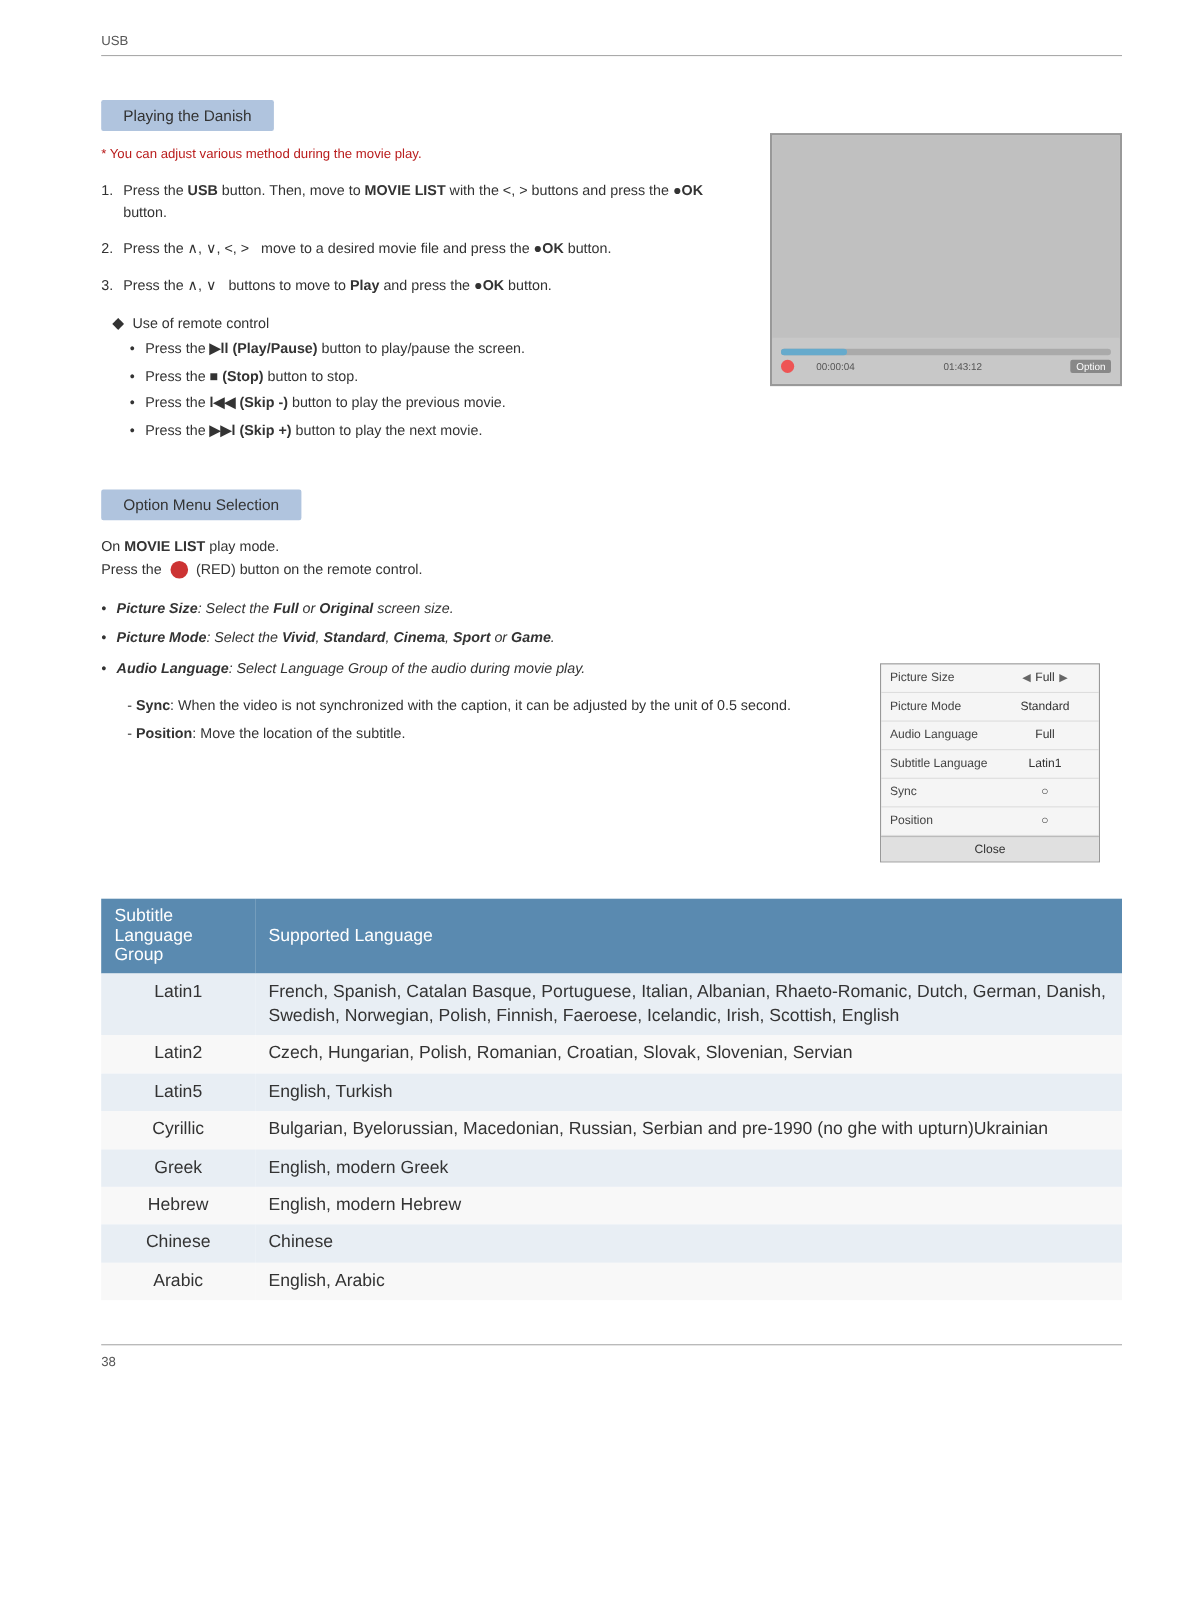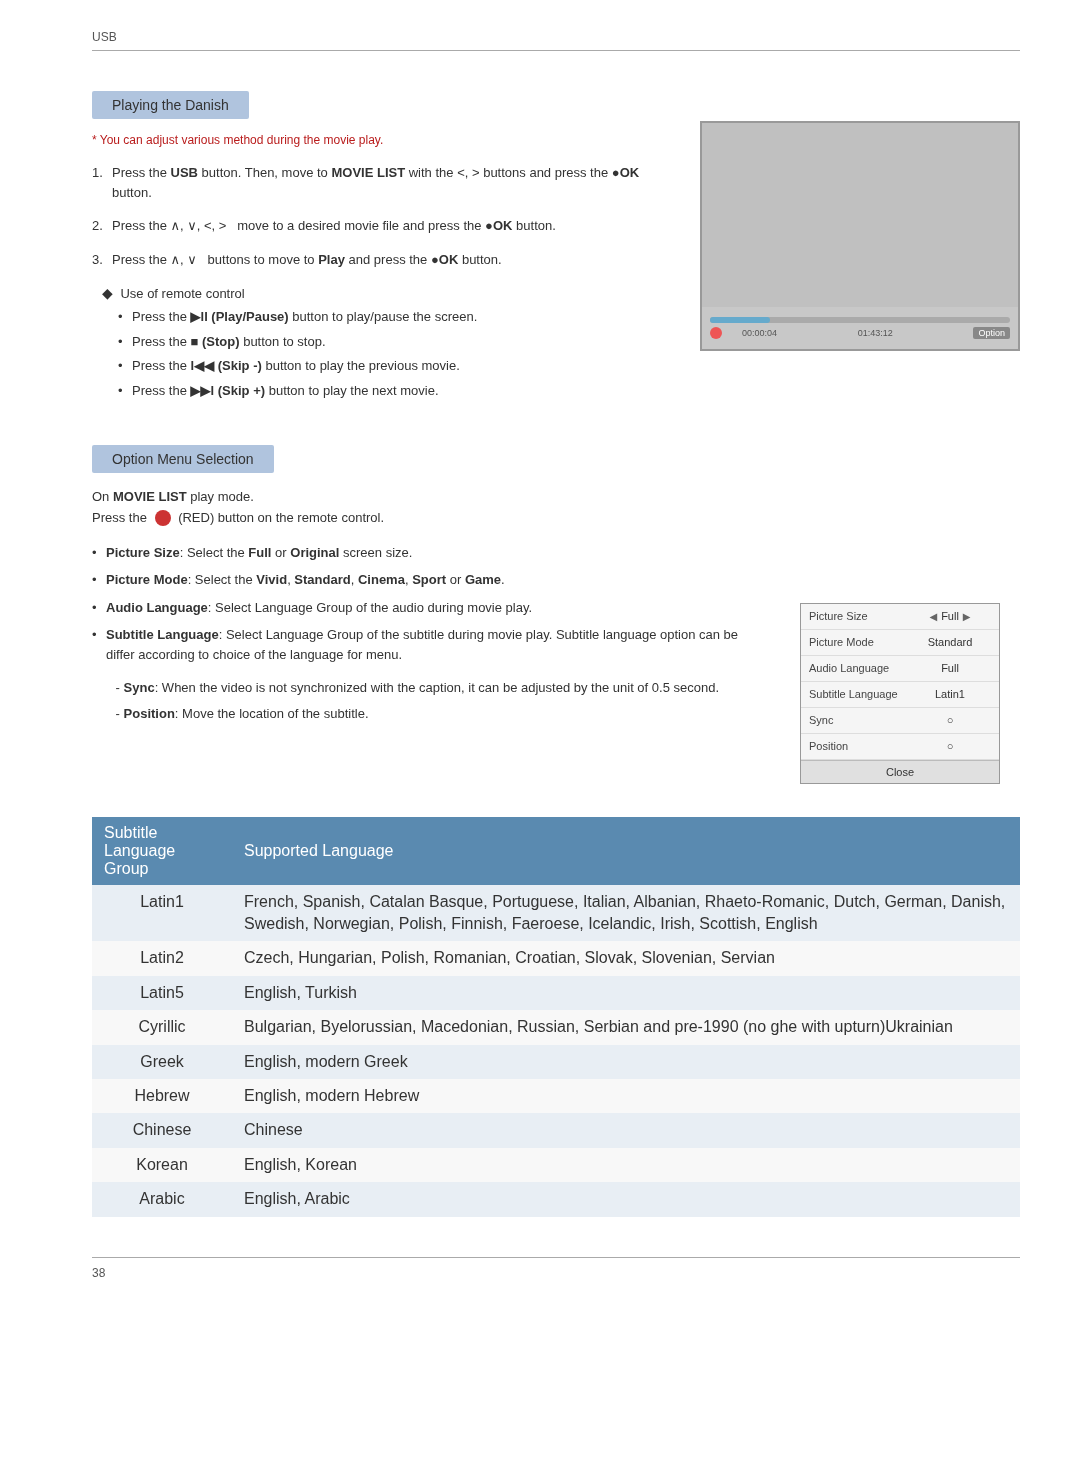--- a/index.html
+++ b/index.html
@@ -195,20 +195,21 @@
     }
     .option-bullets {
       list-style: none;
       margin-bottom: 14px;
     }
     .option-bullets li {
       padding-left: 14px;
       position: relative;
       margin-bottom: 8px;
       line-height: 1.5;
+      font-style: italic;
     }
     .option-bullets li::before {
       content: "•";
       position: absolute;
       left: 0;
     }
     .option-sub-items {
       list-style: none;
       margin-left: 20px;
       margin-top: 6px;
@@ -372,23 +373,20 @@
         <ul class="option-bullets">
           <li>
             <b>Picture Size</b>: Select the <b>Full</b> or <b>Original</b> screen size.
           </li>
           <li>
             <b>Picture Mode</b>: Select the <b>Vivid</b>, <b>Standard</b>, <b>Cinema</b>, <b>Sport</b> or <b>Game</b>.
           </li>
           <li>
             <b>Audio Language</b>: Select Language Group of the audio during movie play.
           </li>
-          <li>
-            <b>Subtitle Language</b>: Select Language Group of the subtitle during movie play. Subtitle language option can be differ according to choice of the language for menu.
-          </li>
         </ul>
         <ul class="option-sub-items">
           <li>
             &nbsp;- <b>Sync</b>: When the video is not synchronized with the caption, it can be adjusted by the unit of 0.5 second.
           </li>
           <li>
             &nbsp;- <b>Position</b>: Move the location of the subtitle.
           </li>
         </ul>
       </div>
@@ -458,24 +456,20 @@
           </tr>
           <tr>
             <td class="lang-name">Hebrew</td>
             <td>English, modern Hebrew</td>
           </tr>
           <tr>
             <td class="lang-name">Chinese</td>
             <td>Chinese</td>
           </tr>
           <tr>
-            <td class="lang-name">Korean</td>
-            <td>English, Korean</td>
-          </tr>
-          <tr>
             <td class="lang-name">Arabic</td>
             <td>English, Arabic</td>
           </tr>
         </tbody>
     </table>
   </div>
 
   <hr class="bottom-divider">
   <p class="page-num">38</p>
 </div>

